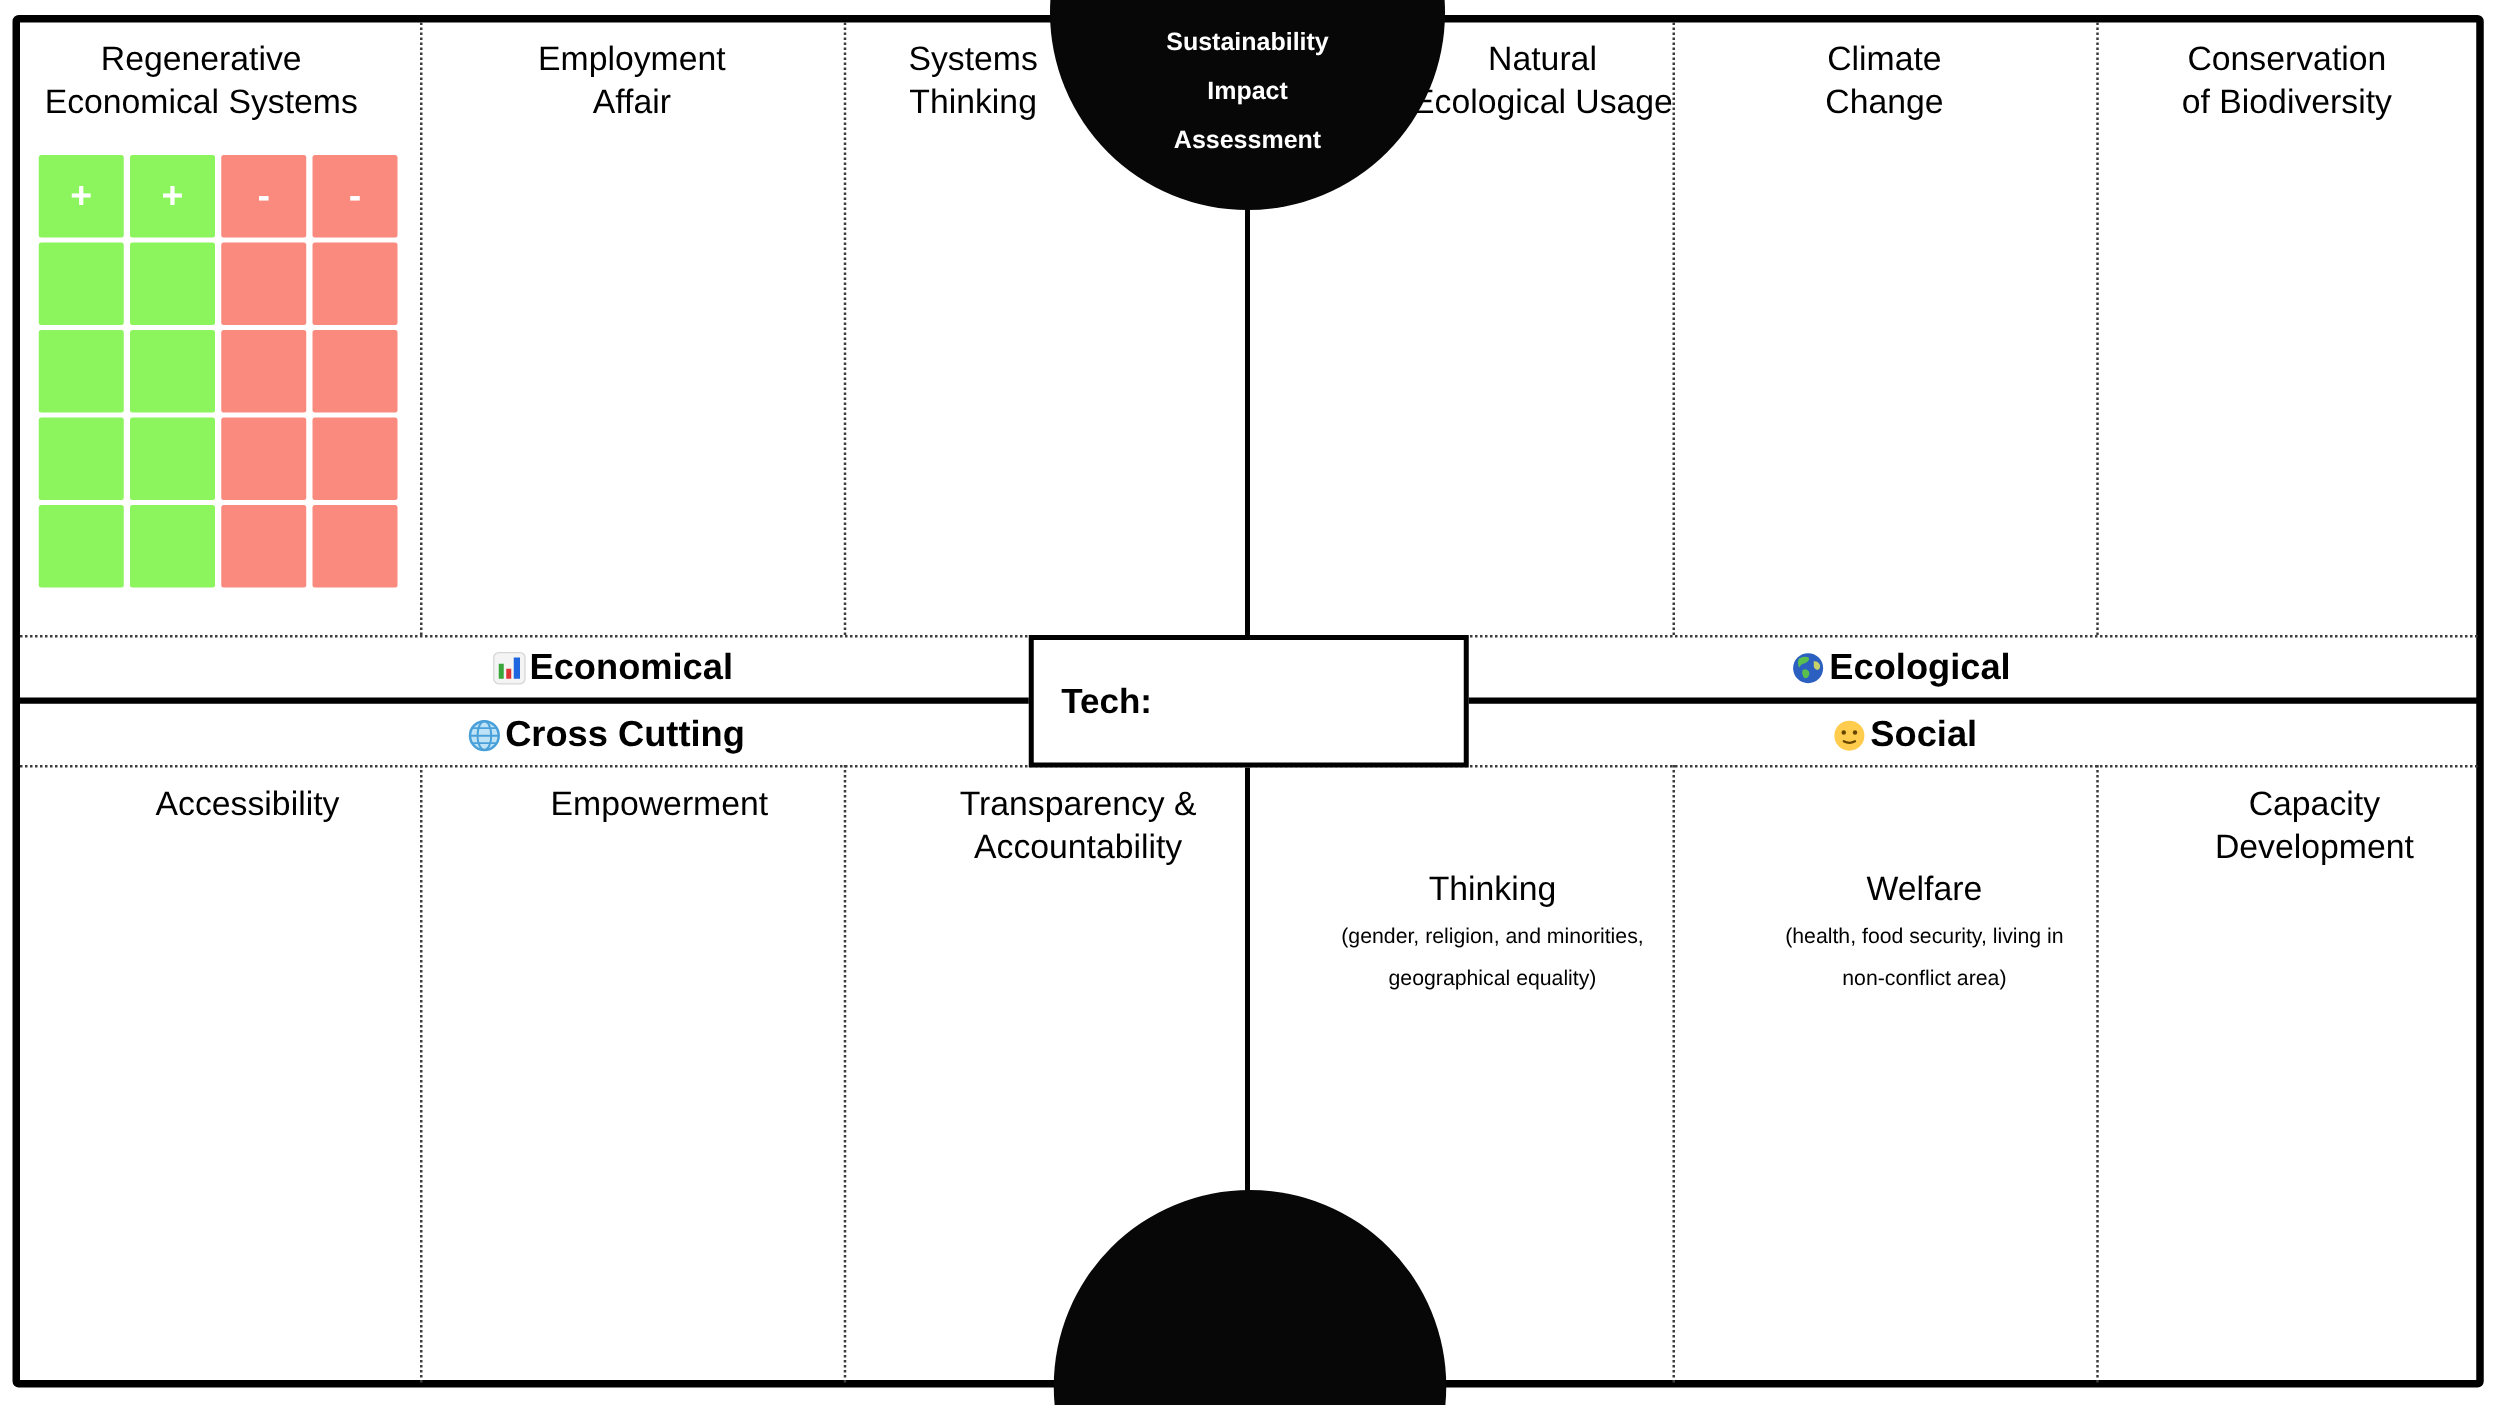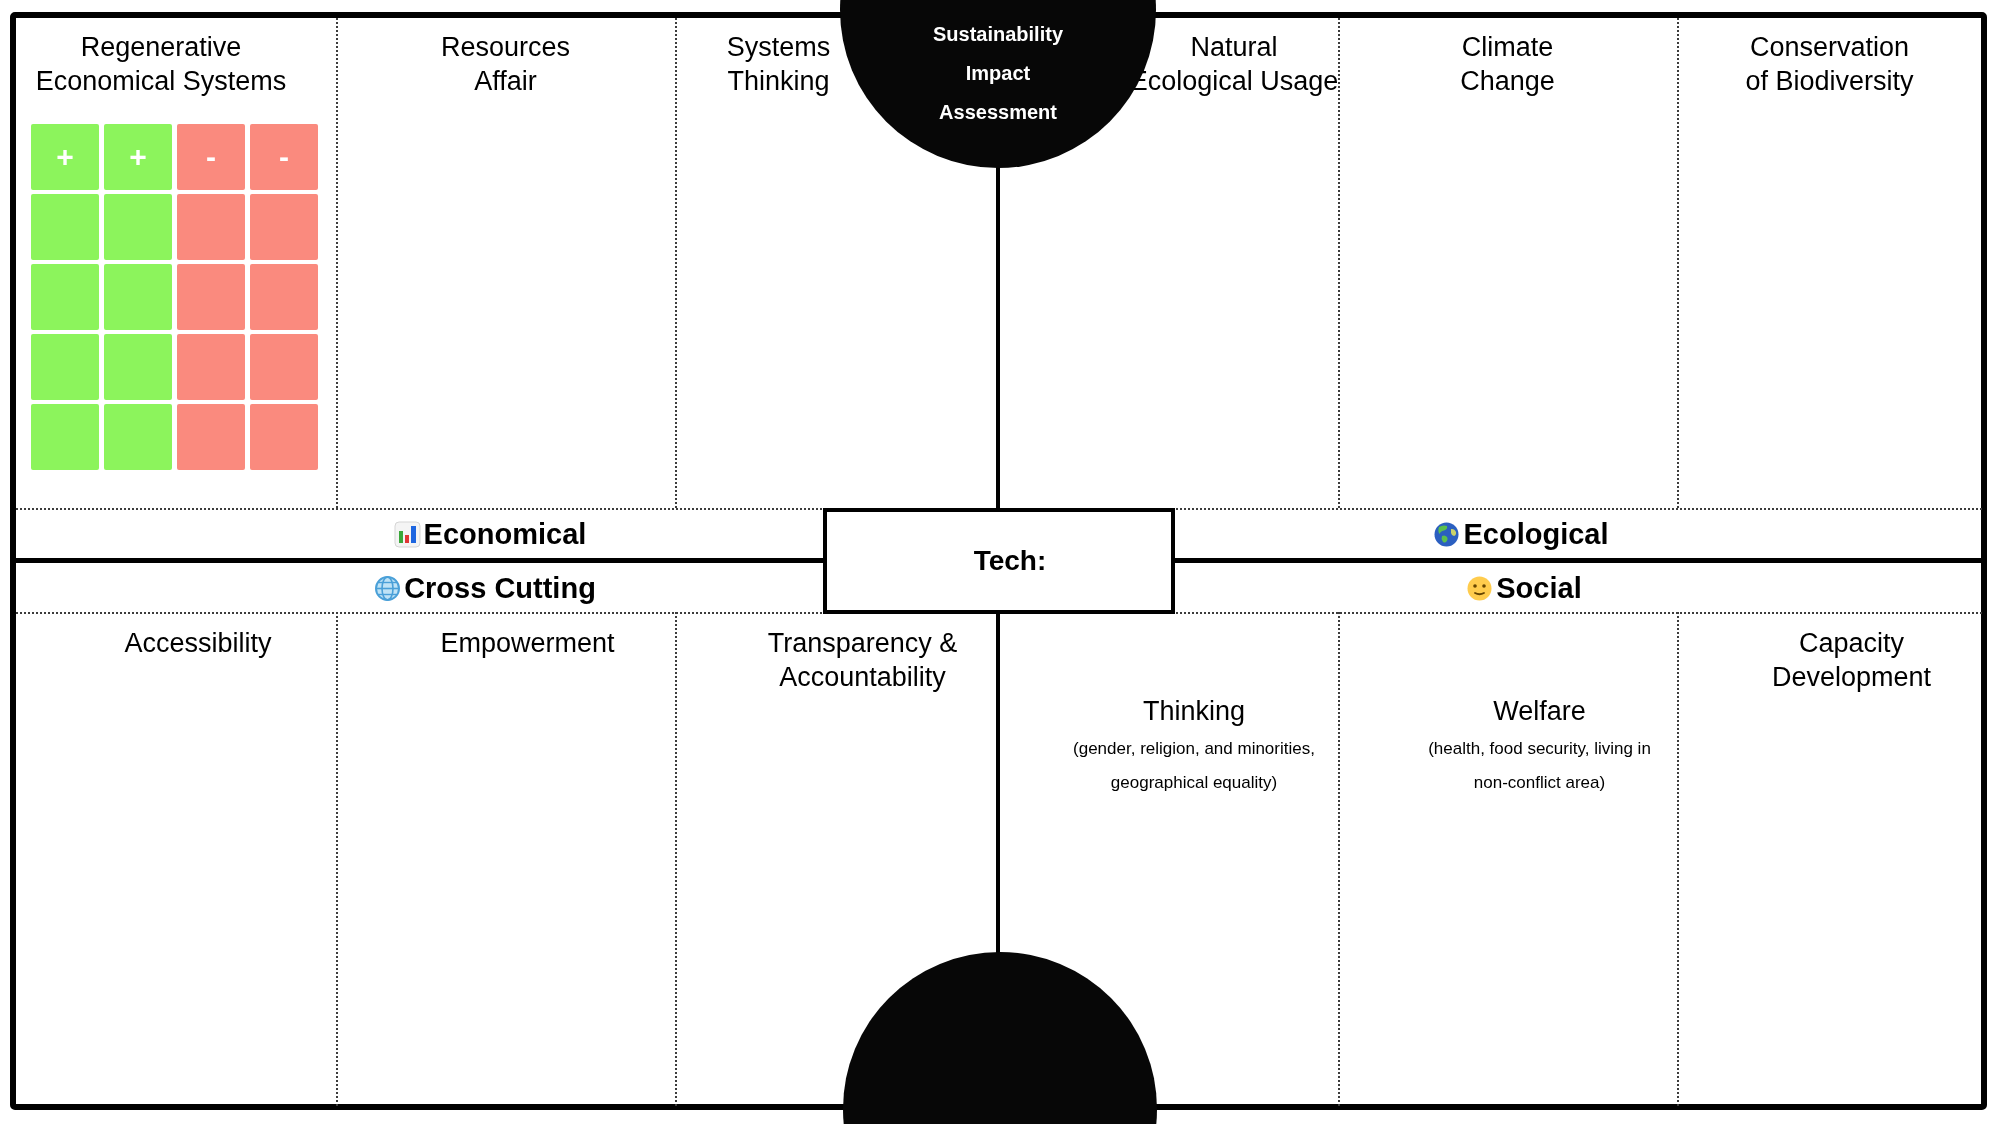--- a/index.html
+++ b/index.html
@@ -81,21 +81,20 @@
   
   .tech-box {
     left: 823px; top: 508px; width: 352px; height: 106px;
     background: #fff;
     border: 4px solid #000;
     box-sizing: border-box;
     display: flex; align-items: center;
     padding-left: 22px;
     font-size: 28px; font-weight: 600;
     z-index: 4;
-    justify-content: center;
   }
 
   
   .circle { background: #070707; border-radius: 50%; z-index: 5; }
   .top-circle    { left: 840px; top: -148px; width: 316px; height: 316px; }
   .bottom-circle { left: 843px; top: 952px;  width: 314px; height: 314px; }
   .circle-title {
     left: 840px; top: 15px; width: 316px;
     text-align: center;
     color: #fff; font-size: 20px; font-weight: 700; line-height: 39px;
@@ -120,21 +119,21 @@
 
 <div class="abs hdot" style="top:508px"></div>
 <div class="abs hdot" style="top:612px"></div>
 
 <div class="abs hmid"></div>
 <div class="abs vmid vmid-top"></div>
 <div class="abs vmid vmid-bottom"></div>
 
 <div class="abs cat top-row" style="left:1px; width:320px">Regenerative
 Economical Systems</div>
-<div class="abs cat top-row" style="left:336px; width:339px">Resources
+<div class="abs cat top-row" style="left:336px; width:339px">Employment
 Affair</div>
 <div class="abs cat top-row shift-left" style="left:675px; width:331px">Systems
 Thinking</div>
 <div class="abs cat top-row shift-right" style="left:1006px; width:332px">Natural
 Ecological Usage</div>
 <div class="abs cat top-row" style="left:1338px; width:339px">Climate
 Change</div>
 <div class="abs cat top-row" style="left:1677px; width:305px">Conservation
 of Biodiversity</div>
 

